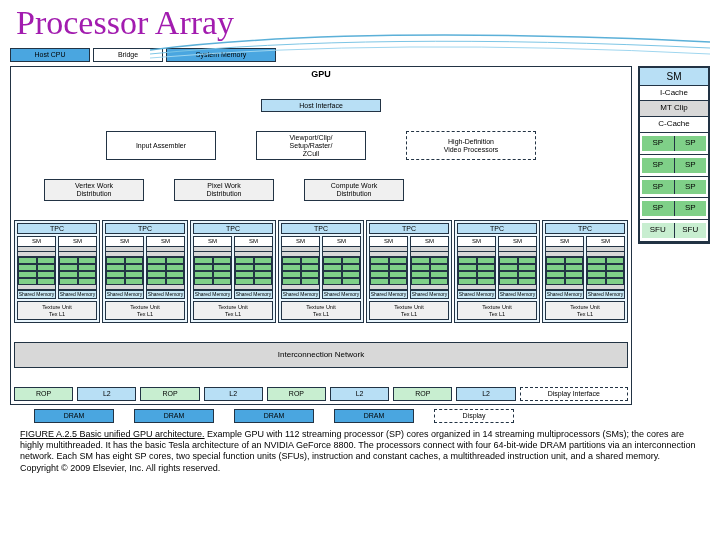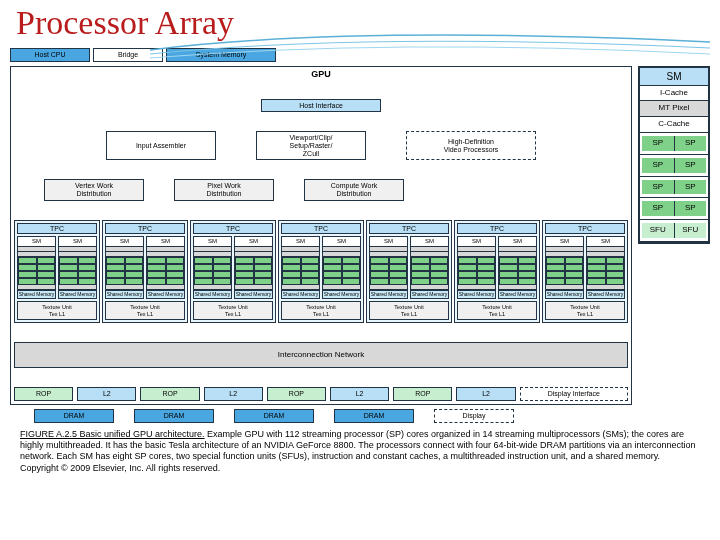--- a/index.html
+++ b/index.html
@@ -1,17 +1,17 @@
 <!DOCTYPE html>
 <html><head>
 <meta charset="utf-8">
 <style>
   * { box-sizing: border-box; margin: 0; padding: 0; }
   body { width: 720px; height: 540px; font-family: Arial, sans-serif; background: #fff; position: relative; overflow: hidden; }
-  .slide-title { font-family: "Times New Roman", serif; font-size: 34px; color: #b91c1c; padding: 4px 16px 0; font-weight: normal; }
+  .slide-title { font-family: "Times New Roman", serif; font-size: 34px; color: #a21caf; padding: 4px 16px 0; font-weight: normal; }
   .swoosh { position: absolute; top: 30px; left: 150px; width: 560px; height: 30px; }
   .swoosh svg { width: 100%; height: 100%; }
   .diagram { padding: 6px 10px 0 10px; font-size: 7px; line-height: 1.1; }
   .row { display: flex; gap: 3px; align-items: stretch; }
   .box { border: 1px solid #234; padding: 2px 4px; text-align: center; background: #fff; display: flex; align-items: center; justify-content: center; }
   .blue { background: #4aa6e0; }
   .ltblue { background: #b8dff5; }
   .green { background: #7fd088; }
   .ltgreen { background: #c8eed0; }
   .lite { background: #f0f0f0; }
@@ -401,21 +401,21 @@
         <div class="box ltblue" style="flex:1;">L2</div>
         <div class="box ltgreen" style="flex:1;">ROP</div>
         <div class="box ltblue" style="flex:1;">L2</div>
         <div class="box dash" style="flex:2;">Display Interface</div>
       </div>
     </div>
 
     <div class="side-sm">
       <div class="ltblue" style="font-size:10px;">SM</div>
       <div>I-Cache</div>
-      <div class="grey">MT Pixel</div>
+      <div class="grey">MT Clip</div>
       <div>C-Cache</div>
       <div class="sp2">
           <div class="green">SP</div>
           <div class="green">SP</div>
         </div>
       <div class="sp2">
           <div class="green">SP</div>
           <div class="green">SP</div>
         </div>
       <div class="sp2">

